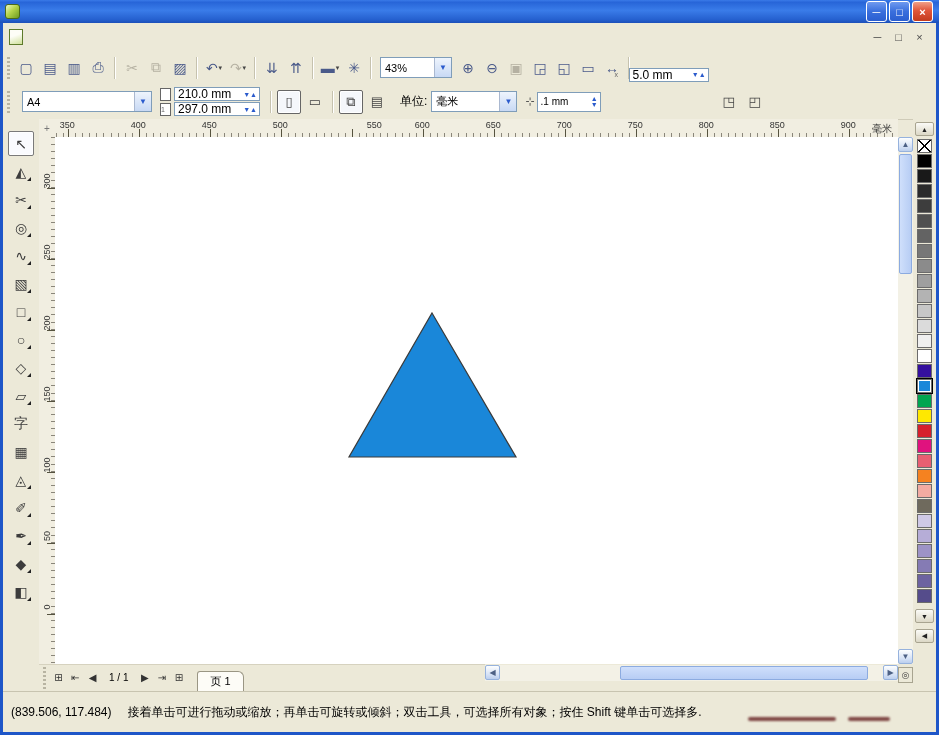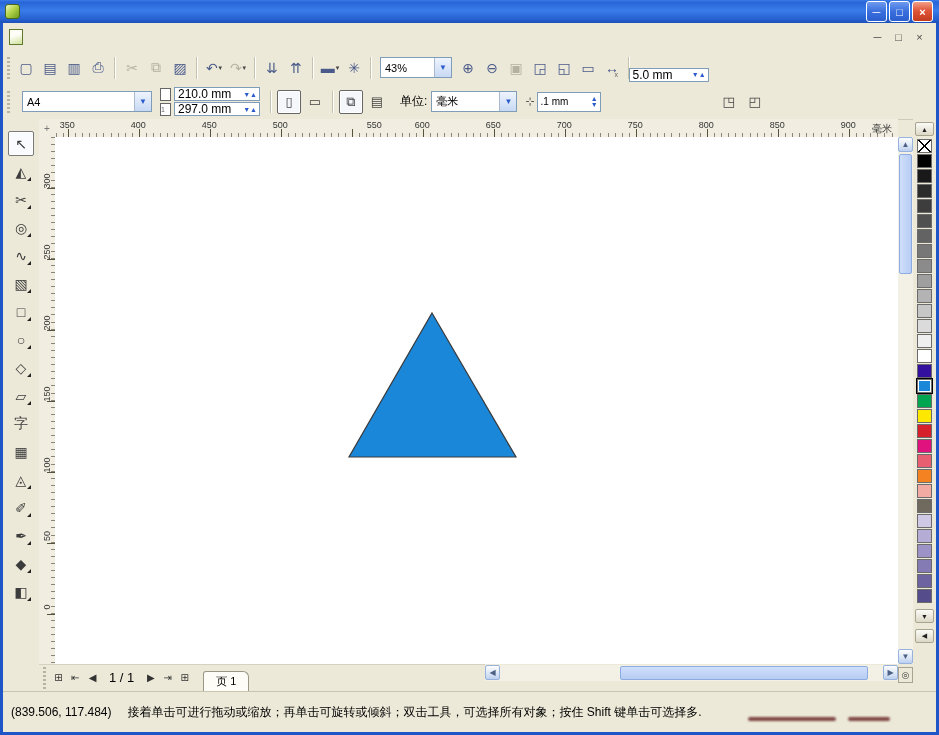--- a/index.html
+++ b/index.html
@@ -134,21 +134,21 @@
   .swatch.selected{outline:1px solid #000;box-shadow:inset 0 0 0 1px #fff;}
   .swatch.none{background:
     linear-gradient(45deg,transparent 45%,#000 45% 55%,transparent 55%),
     linear-gradient(-45deg,transparent 45%,#000 45% 55%,transparent 55%),#fff;}
   #pal-bottom{margin-top:2px;display:flex;flex-direction:column;align-items:center;}
   
   #pagenav{position:absolute;left:39px;top:664px;width:446px;height:25px;background:#ece9d8;
     display:flex;align-items:center;border-top:1px solid #d6d2bf;}
   .pn-btn{width:17px;height:18px;display:flex;align-items:center;justify-content:center;
     font-size:10px;color:#333;}
-  #page-indicator{margin:0 8px;font-size:13px;white-space:nowrap;}
+  #page-indicator{margin:0 8px;font-size:10px;white-space:nowrap;}
   #page-tab{margin-left:10px;height:19px;padding:0 12px;background:#fdfcf7;
     border:1px solid #9a9684;border-bottom:none;border-radius:3px 6px 0 0;
     display:flex;align-items:center;font-size:11px;position:relative;top:3px;}
   
   #statusbar{position:absolute;left:3px;top:691px;width:933px;height:40px;background:#ece9d8;
     border-top:1px solid #c8c4b0;display:flex;align-items:center;}
   #coords{margin-left:8px;white-space:nowrap;font-size:12px;}
   #hint{margin-left:16px;white-space:nowrap;font-size:12px;overflow:hidden;}
   .smudge{position:absolute;height:4px;border-radius:2px;background:#5c1013;filter:blur(1px);opacity:.75;}
   #smudge1{left:748px;top:717px;width:88px;}

